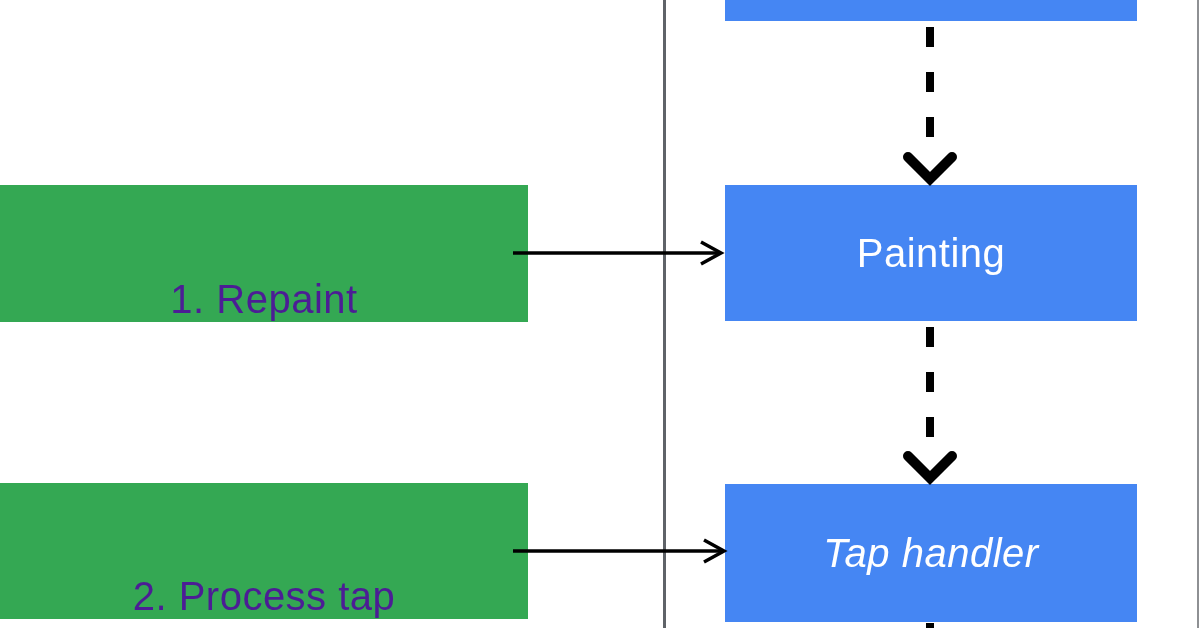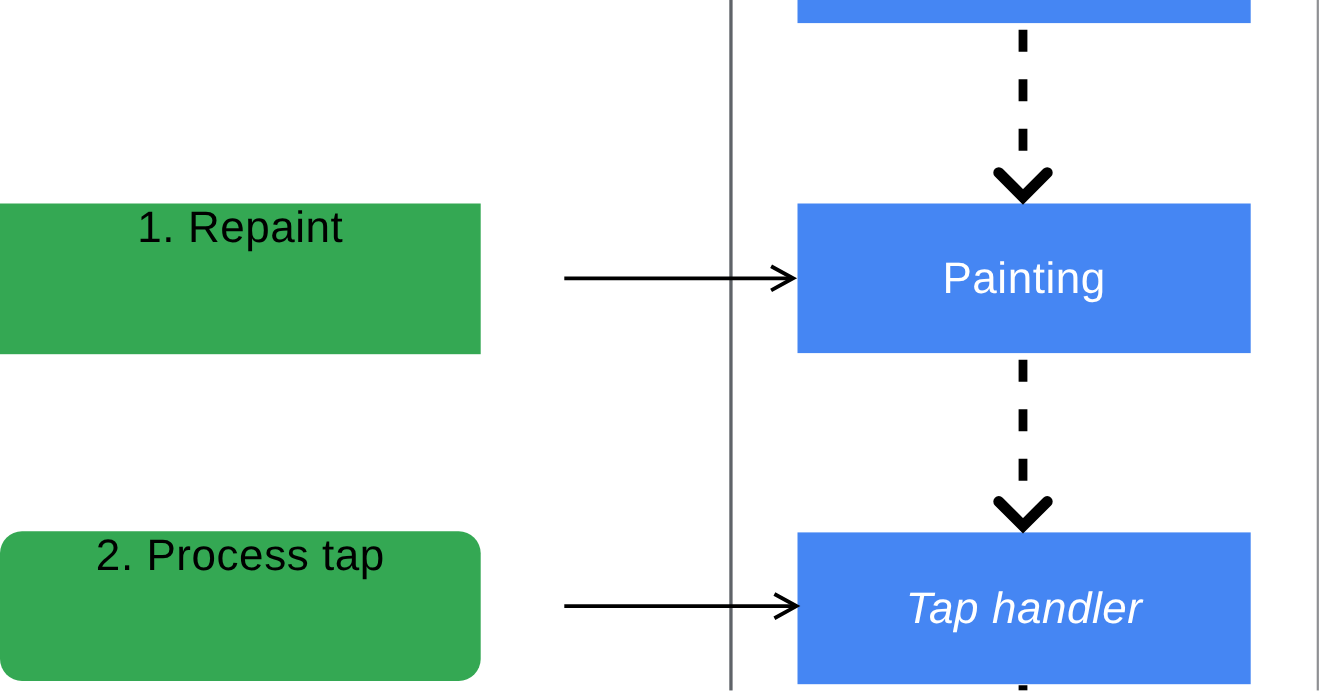--- a/index.html
+++ b/index.html
@@ -36,31 +36,31 @@
     font-size: 40px;
     letter-spacing: 0.5px;
   }
   .node.top        { top: -30px; height: 51px; }
   .node.painting   { top: 185px; height: 136px; }
   .node.taphandler { top: 484px; height: 138px; font-style: italic; }
 
   .annot {
     position: absolute;
     left: 0;
-    width: 437px;
+    width: 528px;
     background: #34A853;
-    color: #000000;
+    color: #4c1d95;
     display: flex;
-    align-items: flex-start;
+    align-items: flex-end;
     justify-content: center;
     font-size: 40px;
     letter-spacing: 0.5px;
   }
   .annot.a1 { top: 185px; height: 137px; }
-  .annot.a2 { top: 483px; height: 136px; border-radius: 20px; }
+  .annot.a2 { top: 483px; height: 136px; }
 
   svg.connectors {
     position: absolute;
     left: 0;
     top: 0;
     pointer-events: none;
   }
 </style>
 </head>
 <body>

